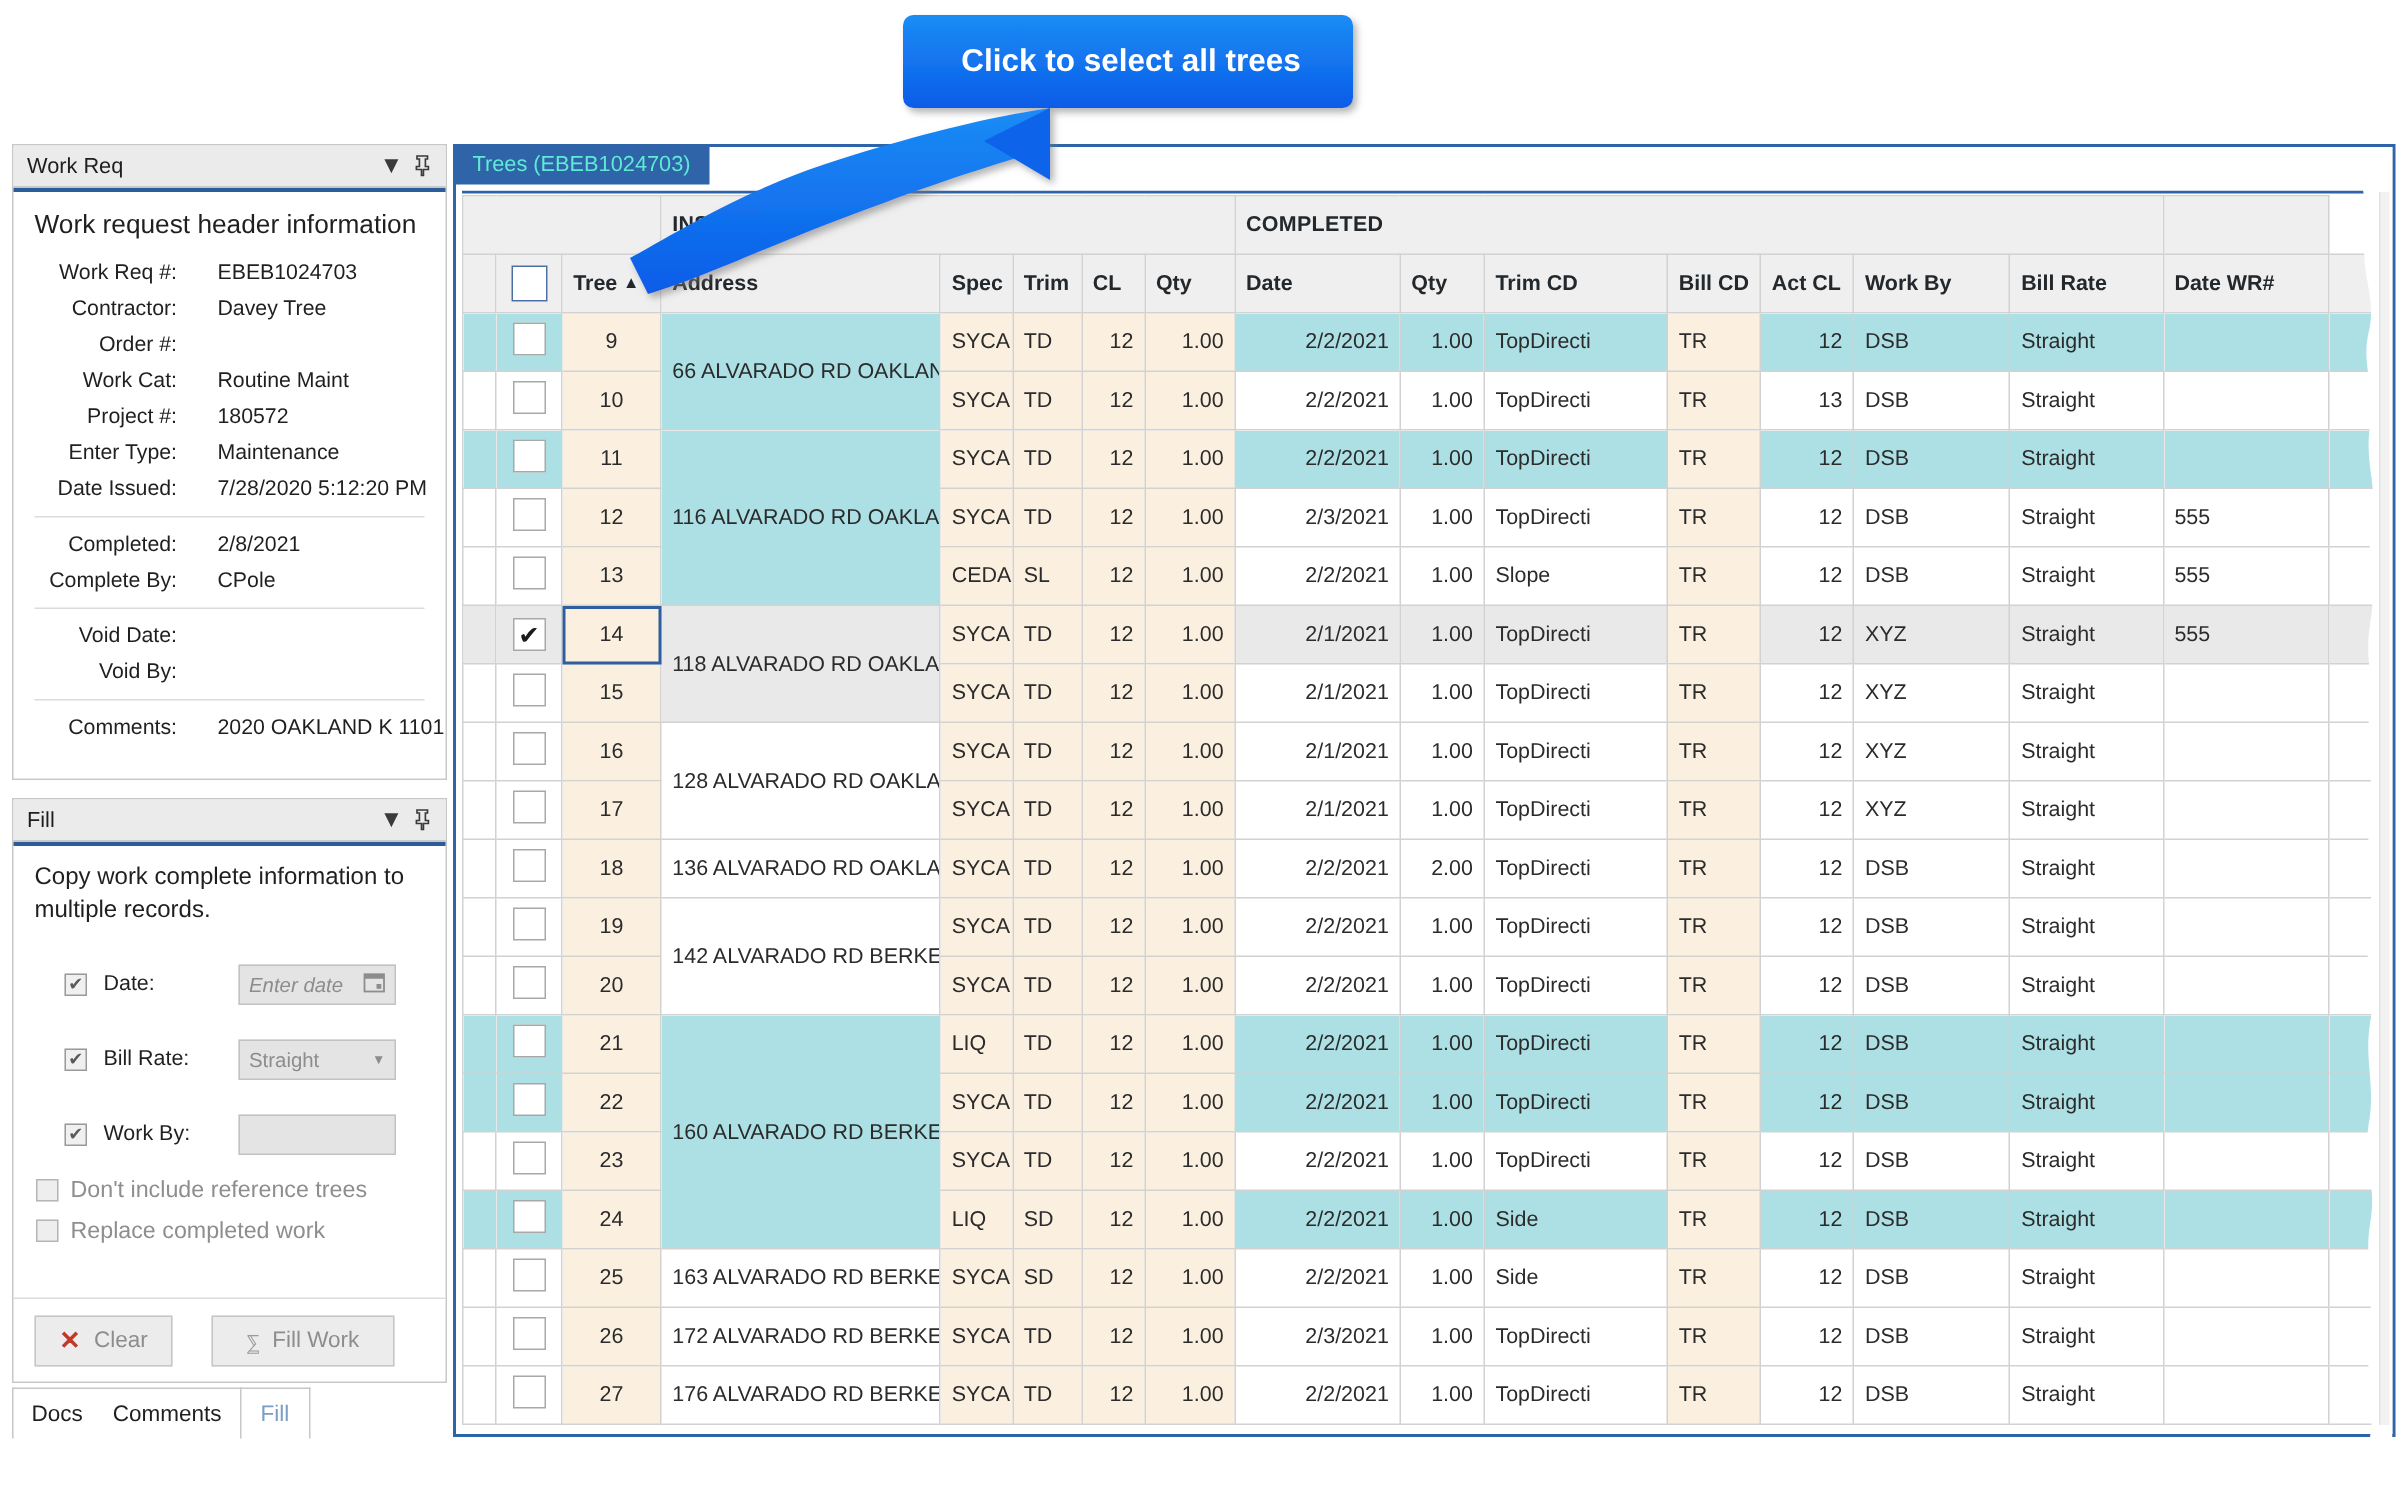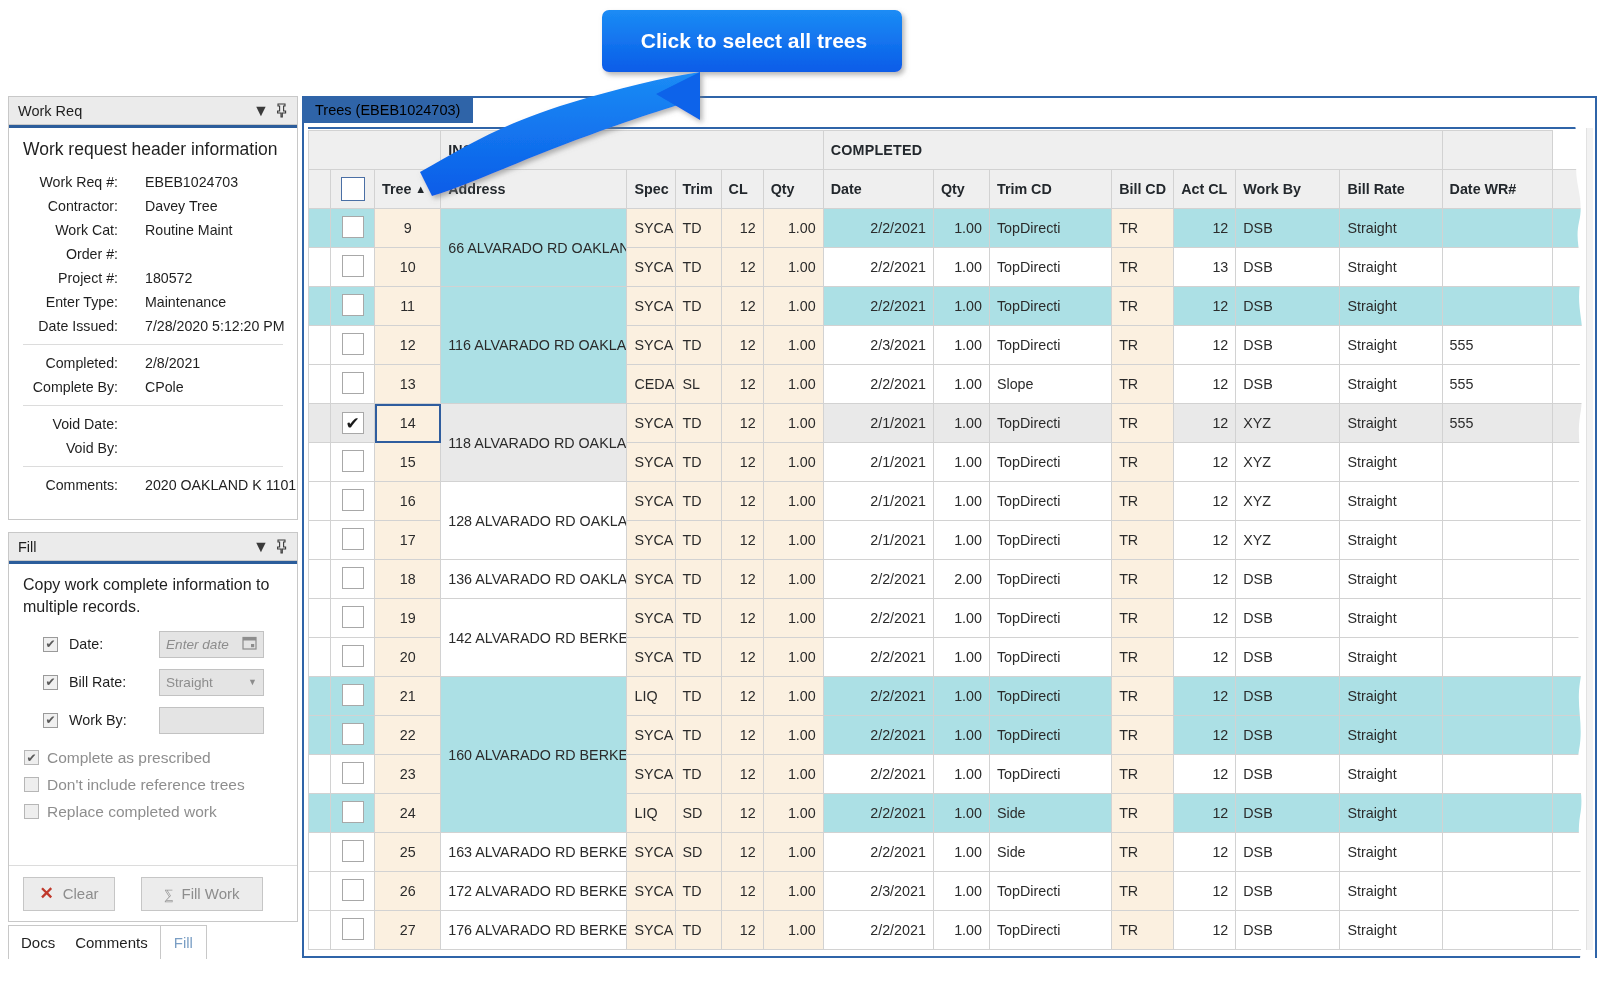--- a/index.html
+++ b/index.html
@@ -45,21 +45,21 @@
     font-size: 17.5px; color:#1f1f1f; padding: 3px 0 10px 14px; font-weight: 400;
   }
   .kv { display:flex; font-size:14.2px; color:#1f1f1f; line-height: 24px; gap: 20px; }
   .kv .k { width: 116px; text-align: right; padding-right: 7px; color:#1f1f1f; }
   .kv .v { flex:1; }
   .sep { height:1px; background:#dcdcdc; margin: 6px 14px 6px 14px; }
 
   
   #fill-panel { top: 436px; height: 390px; }
   .fill-desc { font-size: 16px; color:#1f1f1f; padding: 10px 14px 4px 14px; line-height: 22px;}
-  .fill-row { display:flex; align-items:center; height: 32px; padding-left: 34px; margin-top: 6px;}
+  .fill-row { display:flex; align-items:center; height: 32px; padding-left: 34px; margin-top: 18px;}
   .fill-row .lbl { font-size: 14.3px; color:#1f1f1f; width: 90px; }
   .chk {
     width: 15px; height: 15px; border:1px solid #9a9a9a; background:#f0f0f0;
     display:inline-flex; align-items:center; justify-content:center; margin-right: 11px;
     font-size: 13px; color:#6f6f6f; line-height:1; flex:none;
   }
   .chk.on::after { content:"\2714"; font-size: 12px; color:#5a5a5a; }
   .fbox {
     width: 105px; height: 27px; border:1px solid #c2c2c2; background:#e4e4e4;
     display:flex; align-items:center; padding: 0 6px; font-size: 13.6px; color:#8d8d8d;
@@ -97,21 +97,21 @@
     font-size: 15px; color:#7a9ec4; margin-left:-1px;
   }
 
   
   #grid-frame {
     position:absolute; left: 302px; top: 96px; width: 1295px; height: 862px;
     border: 2px solid #2f64a8; background:#ffffff;
   }
   #grid-tab {
     position:absolute; left: 302px; top: 96px; height: 27px;
-    background:#2f64a8; color:#000000; font-size: 14.5px;
+    background:#2f64a8; color:#5eead4; font-size: 14.5px;
     display:flex; align-items:center; padding: 0 13px; z-index: 6;
   }
   #grid-inner {
     position:absolute; left: 4px; top: 29px; right: 4px; bottom: 4px;
     overflow: hidden;
   }
   #topline { height: 2px; background:#2f64a8; margin-bottom: 1px; }
 
   table.grid { border-collapse: collapse; table-layout: fixed; width: 1345px; }
   table.grid th, table.grid td {
@@ -201,26 +201,26 @@
 
         <div class="kv">
           <span class="k">Work Req #:</span>
           <span class="v">EBEB1024703</span>
           </div>
         <div class="kv">
           <span class="k">Contractor:</span>
           <span class="v">Davey Tree</span>
           </div>
         <div class="kv">
+          <span class="k">Order #:</span>
+          <span class="v"></span>
+          </div>
+        <div class="kv">
           <span class="k">Work Cat:</span>
           <span class="v">Routine Maint</span>
-          </div>
-        <div class="kv">
-          <span class="k">Order #:</span>
-          <span class="v"></span>
           </div>
         <div class="kv">
           <span class="k">Project #:</span>
           <span class="v">180572</span>
           </div>
         <div class="kv">
           <span class="k">Enter Type:</span>
           <span class="v">Maintenance</span>
           </div>
         <div class="kv">
@@ -301,24 +301,20 @@
         <span class="chk on"></span>
         <span class="lbl">Work By:</span>
         <span class="fbox">
           <span class="phn"></span>
         </span>
       </div>
 
 
       <div style="height:8px"></div>
 
-      <div class="opt-row">
-        <span class="chk on"></span>
-        <span>Complete as prescribed</span>
-      </div>
       <div class="opt-row">
         <span class="chk"></span>
         <span>Don't include reference trees</span>
       </div>
       <div class="opt-row">
         <span class="chk"></span>
         <span>Replace completed work</span>
       </div>
 
       <div class="fill-btns">

